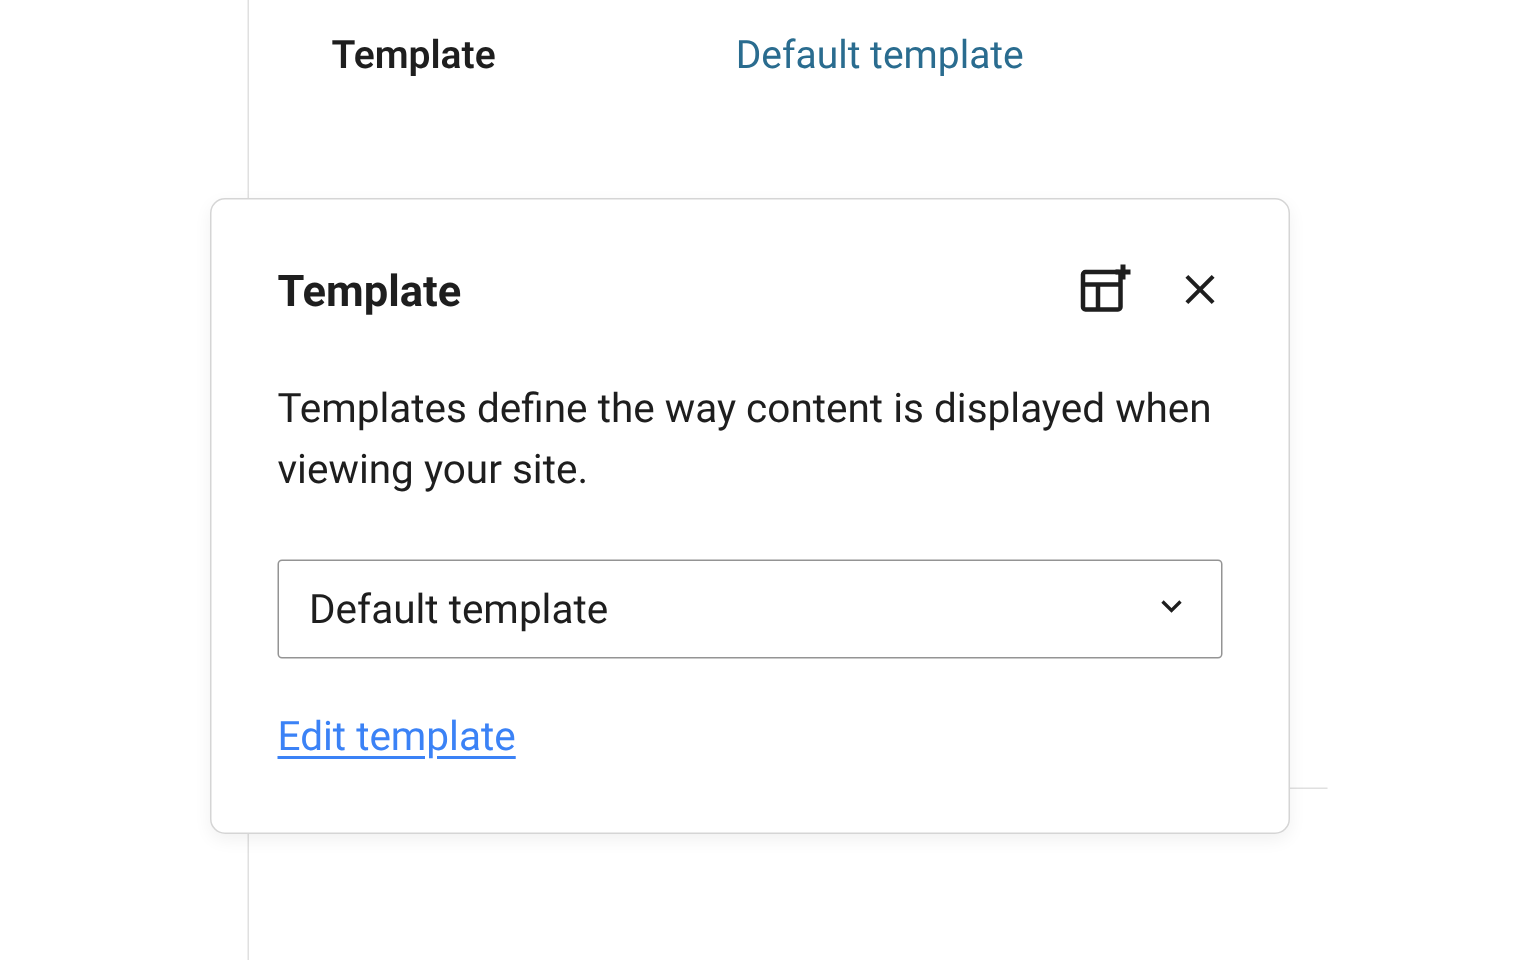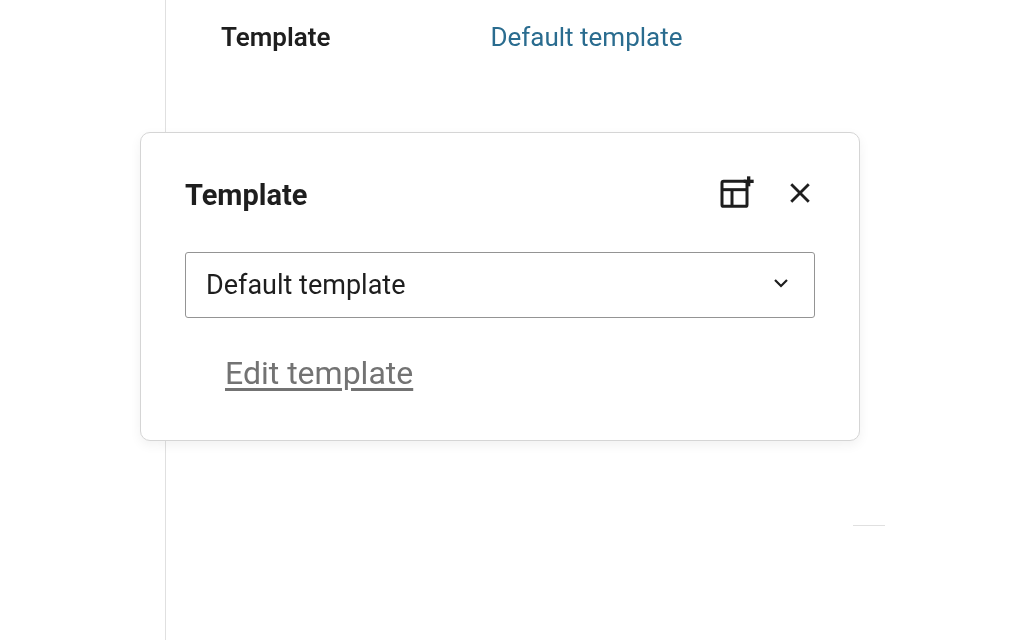--- a/index.html
+++ b/index.html
@@ -111,30 +111,29 @@
       justify-content: space-between;
     }
     .chevron {
       position: absolute;
       right: 22px;
       top: 50%;
       transform: translateY(-50%);
       pointer-events: none;
     }
     .edit-link {
-      font-size: 32px;
-      color: #737373;
+      font-size: 27px;
+      color: #3b82f6;
       text-decoration: underline;
       text-underline-offset: 4px;
       cursor: pointer;
       background: none;
       border: none;
       font-family: inherit;
       padding: 0;
-      margin-left: 40px;
     }
   </style>
 </head>
 <body>
 
 <div class="panel-bg">
   <div class="panel-row">
     <span class="panel-row-label">Template</span>
     <span class="panel-row-value">Default template</span>
   </div>
@@ -160,20 +159,21 @@
       <button class="icon-btn">
         <span>
           <svg width="30" height="30" viewBox="0 0 24 24" fill="none" stroke="currentColor" stroke-width="2.2">
             <line x1="5" y1="5" x2="19" y2="19"></line>
             <line x1="19" y1="5" x2="5" y2="19"></line>
           </svg>
         </span>
       </button>
     </div>
   </div>
+  <p class="popover-description">Templates define the way content is displayed when viewing your site.</p>
   <div class="select-wrapper">
     <button class="select-box">
       <span>Default template</span>
     </button>
     <span class="chevron">
       <svg width="24" height="24" viewBox="0 0 24 24" fill="none" stroke="#1e1e1e" stroke-width="2.2">
         <polyline points="6 9 12 15 18 9"></polyline>
       </svg>
     </span>
   </div>

